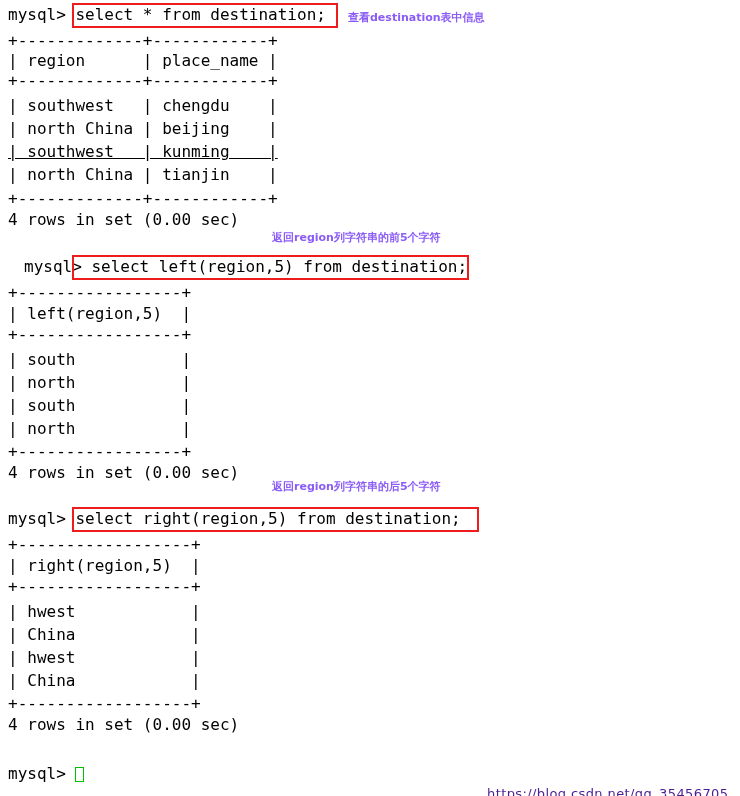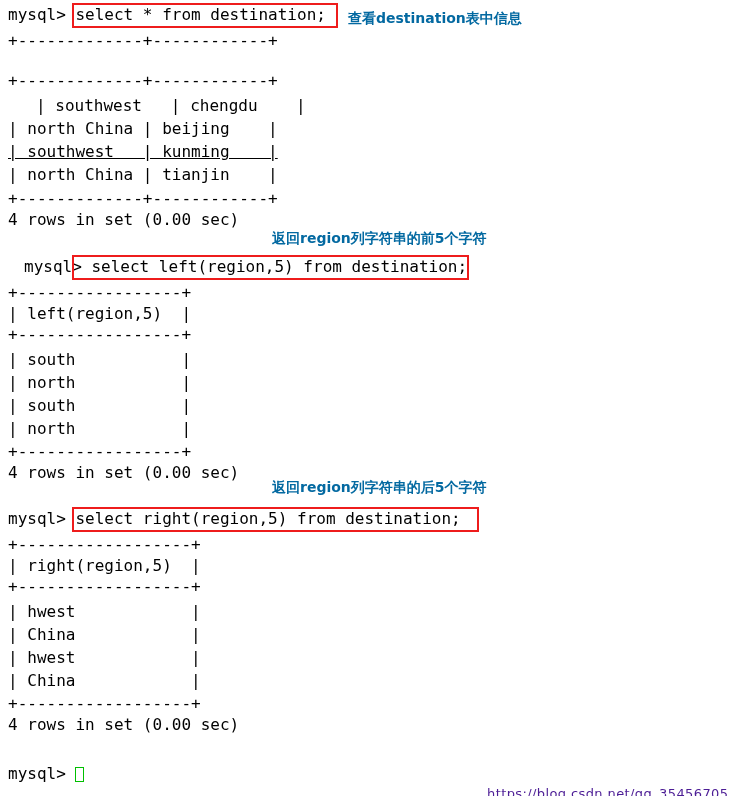--- a/index.html
+++ b/index.html
@@ -49,23 +49,23 @@
     border: 2px solid #ee1c1c;
     box-sizing: border-box;
     background: transparent;
     pointer-events: none;
   }
 
   .annotation {
     position: absolute;
     white-space: pre;
     font-family: "DejaVu Sans", "Liberation Sans", sans-serif;
-    font-size: 14px;
+    font-size: 11px;
     font-weight: bold;
-    color: #0369a1;
+    color: #8b5cf6;
     line-height: 16px;
   }
 
   .cursor {
     display: inline-block;
     width: 9px;
     height: 15px;
     border: 1.5px solid #00c000;
     box-sizing: border-box;
     vertical-align: -3px;
@@ -84,22 +84,23 @@
 </head>
 <body>
 
 <div id="terminal">
 
   <div class="prompt-line" style="top:6px;"><span>mysql&gt; </span><span>select * from destination;</span></div>
   <div class="cmd-box" style="left:72px; top:3px; width:266px; height:25px;"></div>
   <div class="annotation" style="left:348px; top:10px;">查看destination表中信息</div>
 
   <div class="line" style="top:32px;">+-------------+------------+</div>
+  <div class="line" style="top:52px;">| region      | place_name |</div>
   <div class="line" style="top:72px;">+-------------+------------+</div>
-  <div class="line" style="top:97px;margin-left:28px;">| southwest   | chengdu    |</div>
+  <div class="line" style="top:97px;">| southwest   | chengdu    |</div>
   <div class="line" style="top:120px;text-align:center;">| north China | beijing    |</div>
   <div class="line" style="top:143px;text-decoration:underline;">| southwest   | kunming    |</div>
   <div class="line" style="top:166px;text-align:right;">| north China | tianjin    |</div>
   <div class="line" style="top:190px;">+-------------+------------+</div>
   <div class="line" style="top:211px;">4 rows in set (0.00 sec)</div>
 
   <div class="annotation" style="left:272px; top:230px;">返回region列字符串的前5个字符</div>
 
   <div class="prompt-line" style="top:258px;margin-left:16px;"><span>mysql&gt; </span><span>select left(region,5) from destination;</span></div>
   <div class="cmd-box" style="left:72px; top:255px; width:397px; height:25px;"></div>

